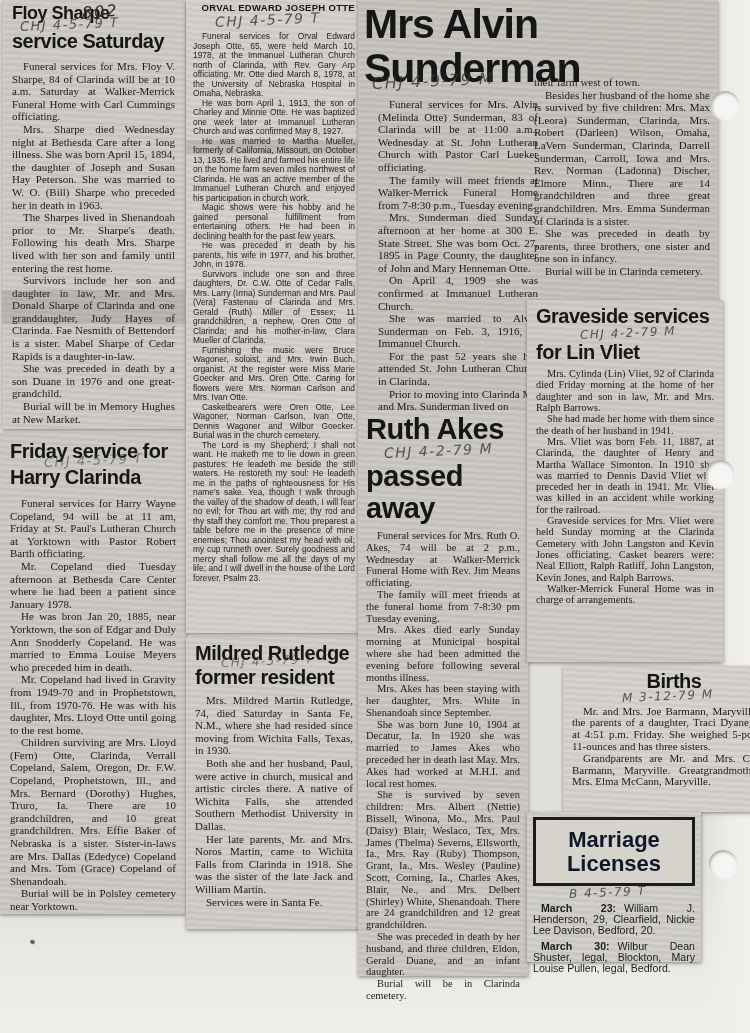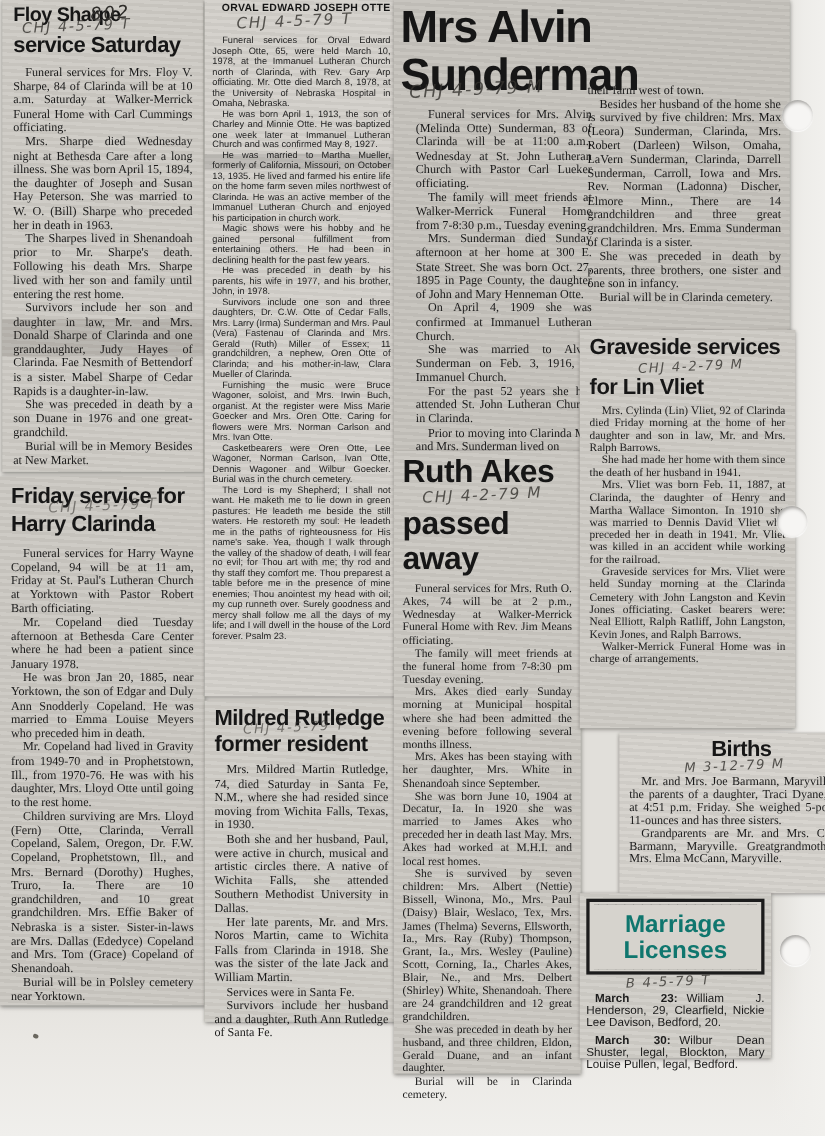--- a/index.html
+++ b/index.html
@@ -31,21 +31,21 @@
   #vliet{left:527px;top:300px;width:196px;height:362px;background-color:#cdcac4;padding:6px 9px;box-sizing:border-box;z-index:2;}
   #vliet .bp{font-size:10.3px;line-height:11.3px;}
   #births{left:522px;top:666px;width:222px;height:146px;background-color:#d5d2cc;padding:5px 9px;box-sizing:border-box;z-index:2;margin-left:41px;}
   #births .bp{font-size:11px;line-height:11.8px;}
   #marriage{left:527px;top:812px;width:174px;height:150px;background-color:#d0cdc7;padding:5px 6px;box-sizing:border-box;z-index:2;}
   
   .mbox{border:3px solid #1c1c1c;background:#d6d3cd;padding:2px 4px;}
   .zz{height:5px;background-image:linear-gradient(45deg,#1c1c1c 25%,transparent 25%),linear-gradient(-45deg,#1c1c1c 25%,transparent 25%);
       background-size:8px 10px;background-repeat:repeat-x;}
   .zz.bot{transform:scaleY(-1);}
-  .mtitle{font-family:"Liberation Sans",sans-serif;font-weight:bold;font-size:22px;line-height:23px;text-align:center;margin:1px 0;color:#0f766e;}
+  .mtitle{font-family:"Liberation Sans",sans-serif;font-weight:bold;font-size:22px;line-height:23px;text-align:center;margin:1px 0;color:#0f172a;}
   .ml-entry{margin:0 0 4px 0;font-family:"Liberation Sans",sans-serif;font-size:10.6px;line-height:11.2px;text-align:justify;text-indent:8px;}
   .ml-entry b{margin-right:8px;}
   
   #sund-h1{position:absolute;left:6px;top:2px;font-size:41px;letter-spacing:-1px;}
   #sund-h2{position:absolute;left:6px;top:36px;font-size:34px;letter-spacing:-1px;}
   #sund-hand{position:absolute;left:14px;top:74px;font-size:16px;}
   #sund-left{position:absolute;left:20px;top:98px;width:160px;}
   #sund-right{position:absolute;left:176px;top:76px;width:176px;}
   #sund-left .bp,#sund-right .bp{font-size:11px;line-height:12.6px;}
   .pgnum{position:absolute;left:82px;top:2px;font-family:"DejaVu Sans",sans-serif;font-style:italic;
@@ -64,21 +64,21 @@
       <div class="hl" style="font-size:18px;">Floy Sharpe</div>
       <div class="hl" style="font-size:20px;position:absolute;top:27px;">service Saturday</div>
       <div class="hand" style="position:absolute;left:8px;top:15px;font-size:13px;">CHJ 4-5-79 T</div>
     </div>
     <div style="margin-top:6px;">
       <p class="bp">Funeral services for Mrs. Floy V. Sharpe, 84 of Clarinda will be at 10 a.m. Saturday at Walker-Merrick Funeral Home with Carl Cummings officiating.</p>
       <p class="bp">Mrs. Sharpe died Wednesday night at Bethesda Care after a long illness. She was born April 15, 1894, the daughter of Joseph and Susan Hay Peterson. She was married to W. O. (Bill) Sharpe who preceded her in death in 1963.</p>
       <p class="bp">The Sharpes lived in Shenandoah prior to Mr. Sharpe's death. Following his death Mrs. Sharpe lived with her son and family until entering the rest home.</p>
       <p class="bp">Survivors include her son and daughter in law, Mr. and Mrs. Donald Sharpe of Clarinda and one granddaughter, Judy Hayes of Clarinda. Fae Nesmith of Bettendorf is a sister. Mabel Sharpe of Cedar Rapids is a daughter-in-law.</p>
       <p class="bp">She was preceded in death by a son Duane in 1976 and one great-grandchild.</p>
-      <p class="bp">Burial will be in Memory Besides at New Market.</p>
+      <p class="bp">Burial will be in Memory Hughes at New Market.</p>
     </div>
     <div class="smudge" style="left:0;top:290px;width:100%;height:34px;background:rgba(55,50,45,.14);"></div>
   </div>
 
   <div class="clip serifbody" id="copeland">
     <div style="position:relative;height:50px;">
       <div class="hl" style="font-size:20px;">Friday service for</div>
       <div class="hl" style="font-size:20px;position:absolute;top:26px;">Harry Clarinda</div>
       <div class="hand" style="position:absolute;left:34px;top:14px;font-size:13px;opacity:.55;">CHJ 4-5-79 T</div>
     </div>
@@ -111,21 +111,20 @@
     <div style="position:relative;height:46px;">
       <div class="hl" style="font-size:20px;">Mildred Rutledge</div>
       <div class="hl" style="font-size:20px;position:absolute;top:24px;">former resident</div>
       <div class="hand" style="position:absolute;left:26px;top:13px;font-size:12px;opacity:.6;">CHJ 4-5-79 T</div>
     </div>
     <div style="margin-top:5px;">
       <p class="bp">Mrs. Mildred Martin Rutledge, 74, died Saturday in Santa Fe, N.M., where she had resided since moving from Wichita Falls, Texas, in 1930.</p>
       <p class="bp">Both she and her husband, Paul, were active in church, musical and artistic circles there. A native of Wichita Falls, she attended Southern Methodist University in Dallas.</p>
       <p class="bp">Her late parents, Mr. and Mrs. Noros Martin, came to Wichita Falls from Clarinda in 1918. She was the sister of the late Jack and William Martin.</p>
       <p class="bp">Services were in Santa Fe.</p>
-      <p class="bp">Survivors include her husband and a daughter, Ruth Ann Rutledge of Santa Fe.</p>
     </div>
   </div>
 
   <div class="clip" id="sunderman">
     <div class="hl" id="sund-h1">Mrs Alvin Sunderman</div>
     <div class="hand" id="sund-hand">CHJ 4-9-79 M</div>
     <div id="sund-left">
       <p class="bp">Funeral services for Mrs. Alvin (Melinda Otte) Sunderman, 83 of Clarinda will be at 11:00 a.m., Wednesday at St. John Lutheran Church with Pastor Carl Lueker officiating.</p>
       <p class="bp">The family will meet friends at Walker-Merrick Funeral Home from 7-8:30 p.m., Tuesday evening.</p>
       <p class="bp">Mrs. Sunderman died Sunday afternoon at her home at 300 E. State Street. She was born Oct. 27, 1895 in Page County, the daughter of John and Mary Henneman Otte.</p>

